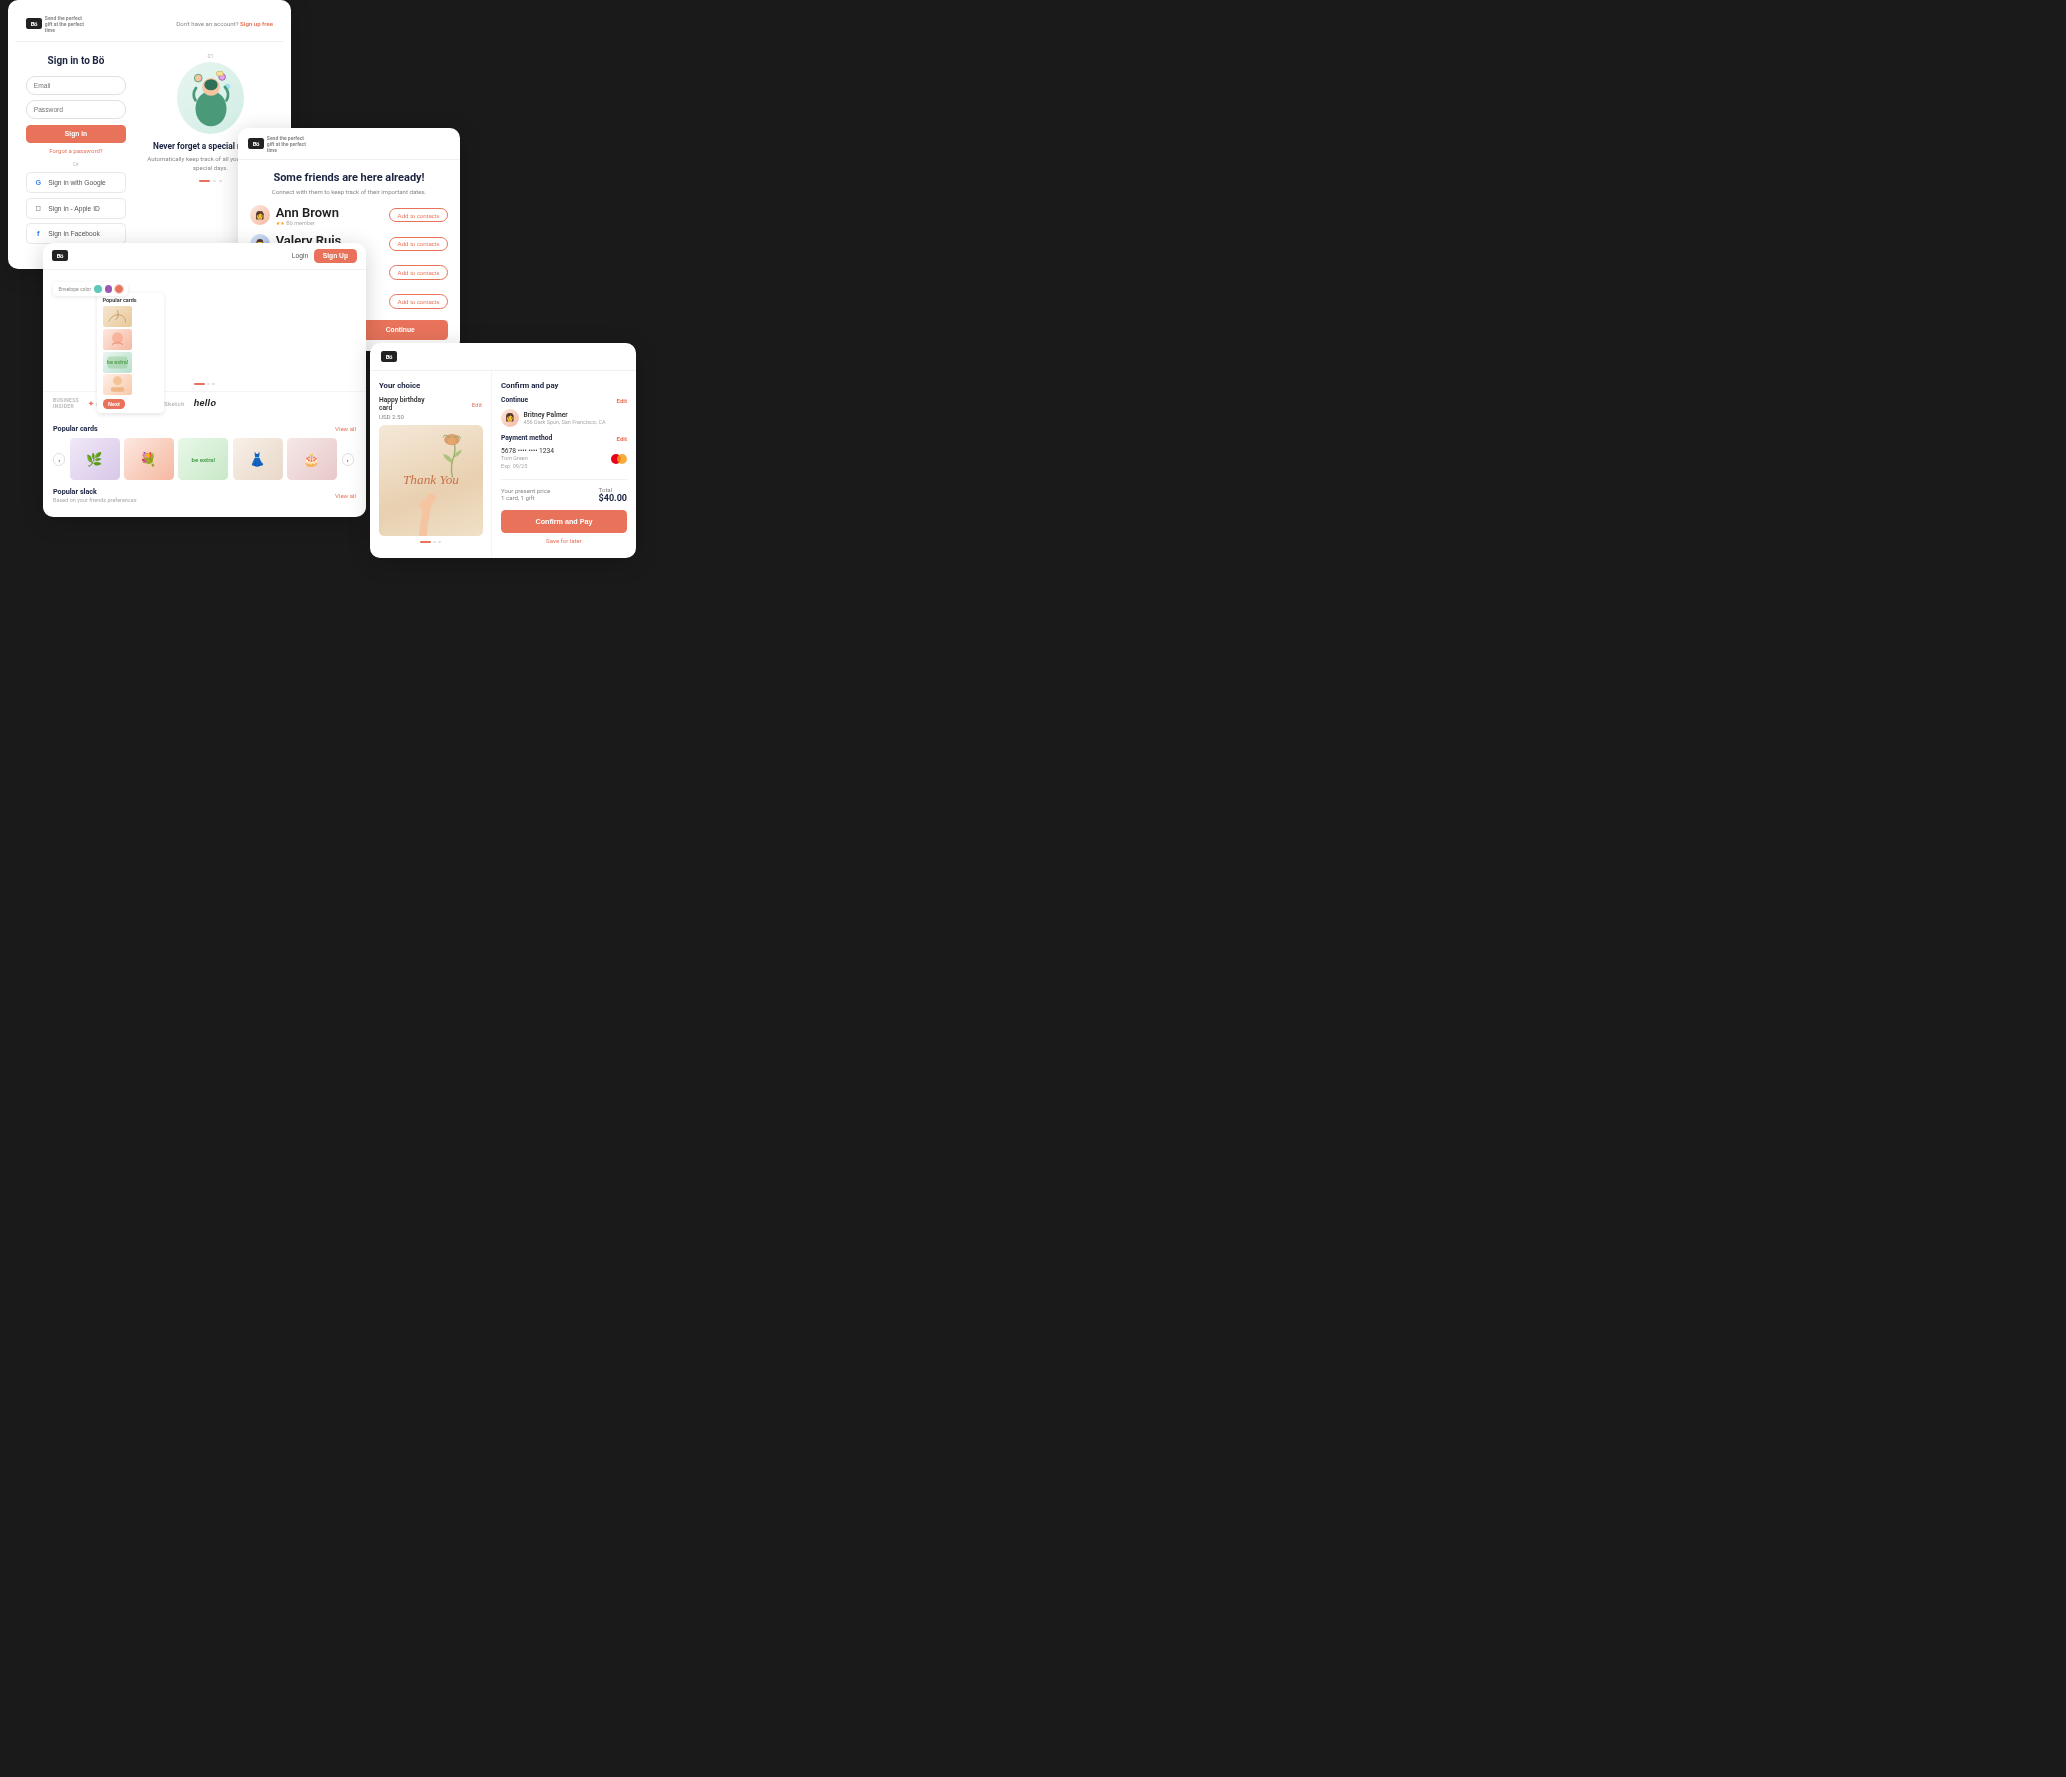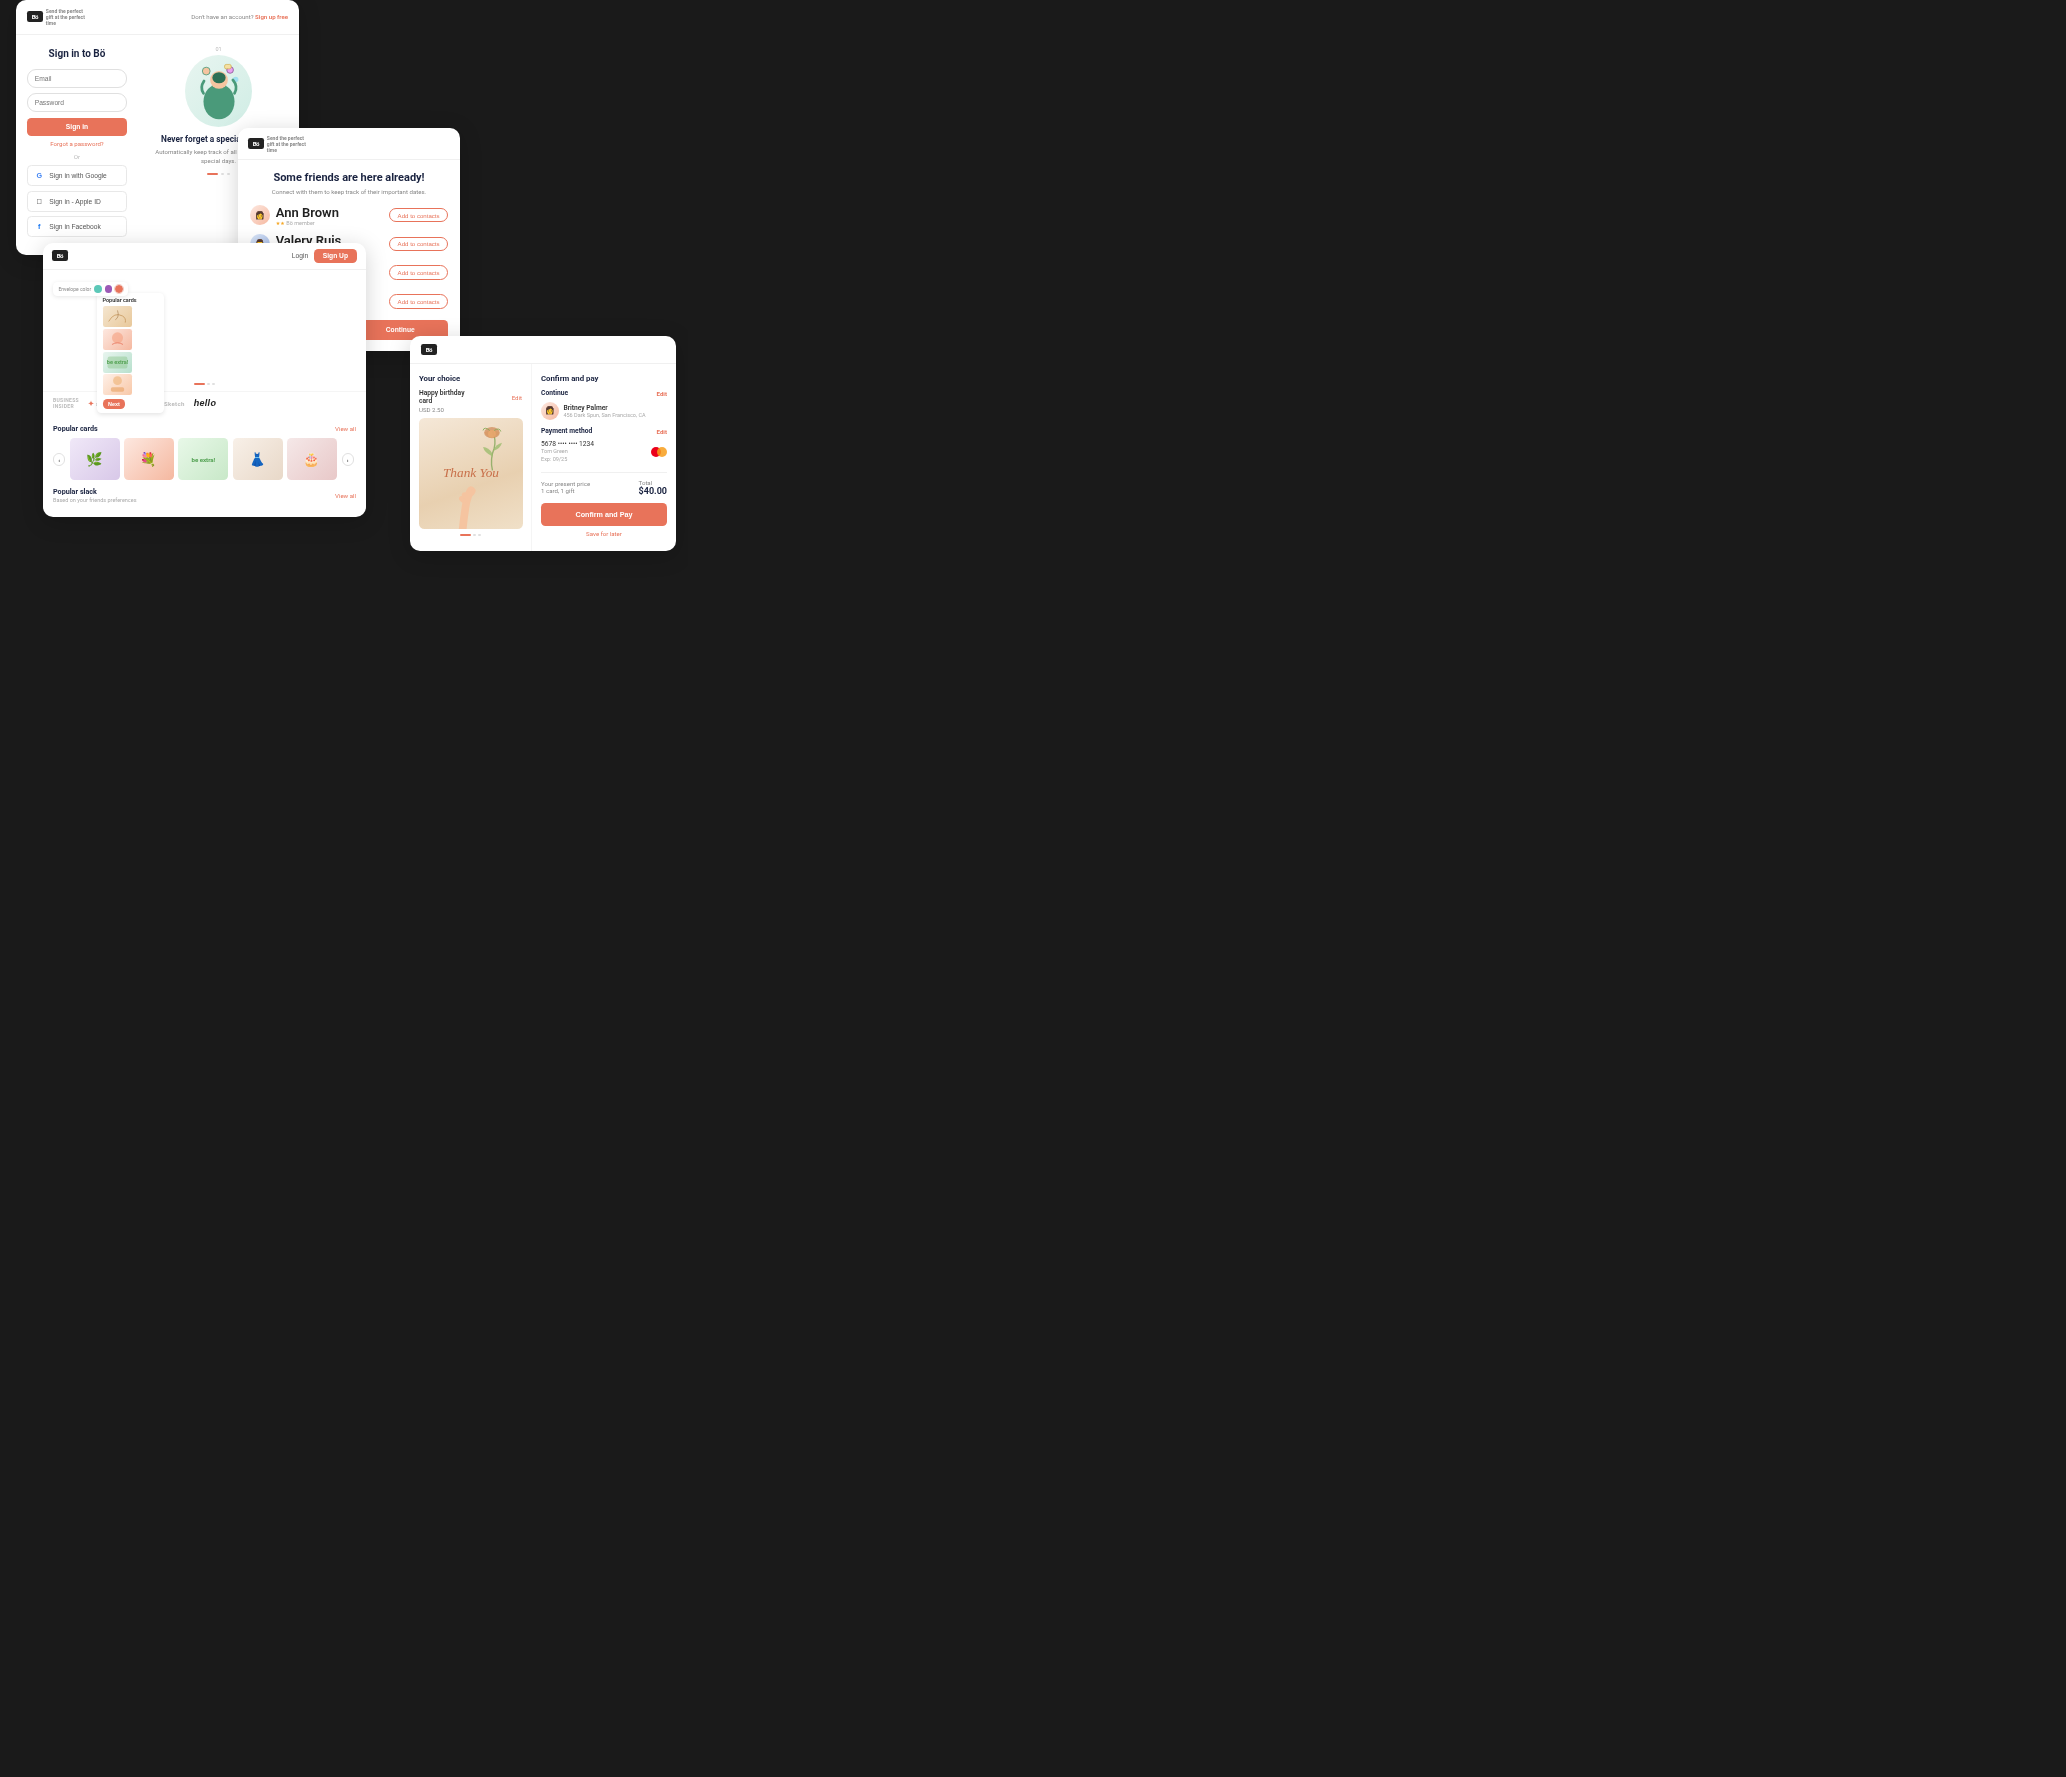--- a/index.html
+++ b/index.html
@@ -17,22 +17,22 @@
       background: #fff;
       border-radius: 10px;
       box-shadow: 0 4.4px 22px rgba(0,0,0,0.18);
       position: absolute;
     }
 
     
     #card-signin {
       width: 283px;
       top: 0;
-      left: 16px;
-      padding: 0;
+      left: 8px;
+      padding: 7px;
       overflow: hidden;
     }
     .signin-top {
       display: flex;
       align-items: center;
       justify-content: space-between;
       padding: 7.8px 11px;
       border-bottom: 0.6px solid #f0f0f0;
     }
     .bo-logo {
@@ -542,25 +542,24 @@
     }
     .gifts-subtitle {
       font-size: 5.5px;
       color: #aaa;
       margin-top: 1.1px;
     }
 
     
     #card-checkout {
       width: 266px;
-      top: 336px;
+      top: 343px;
       left: 370px;
       padding: 0;
       overflow: hidden;
-      margin-left: 40px;
     }
     .checkout-top {
       display: flex;
       align-items: center;
       padding: 7.8px 11px;
       border-bottom: 0.6px solid #f0f0f0;
     }
     .checkout-body {
       display: flex;
       gap: 0;

